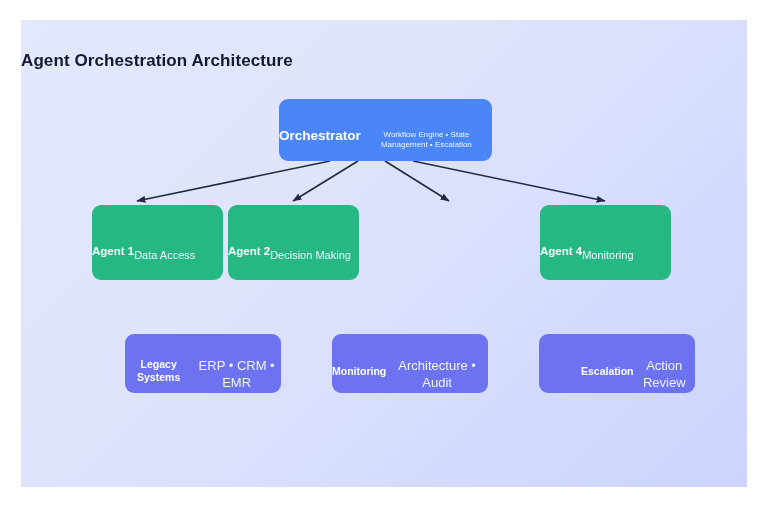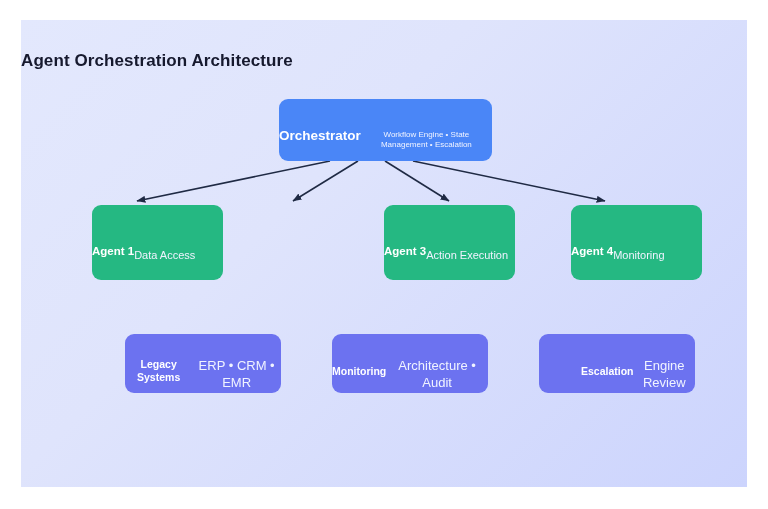--- a/index.html
+++ b/index.html
@@ -81,21 +81,21 @@
     width: 131px;
     height: 75px;
     background: #25b882;
     padding-top: 19px;
   }
   .agent-node .node-title { font-size: 11.5px; }
   .agent-node .node-subtitle { font-size: 11px; margin-top: 7px; }
   #node-agent-1 { left: 51px; margin-left: 20px; }
   #node-agent-2 { left: 207px; }
   #node-agent-3 { left: 363px; }
-  #node-agent-4 { left: 550px; }
+  #node-agent-4 { left: 519px; }
 
   
   .support-node {
     top: 314px;
     width: 156px;
     height: 59px;
     background: #6c72f0;
     padding-top: 15px;
   }
   .support-node .node-title { font-size: 10.5px; }
@@ -139,40 +139,40 @@
     <div class="node" id="node-orchestrator">
       <div class="node-title">Orchestrator</div>
       <div class="node-subtitle">Workflow Engine • State Management • Escalation</div>
     </div>
 
     <div class="node agent-node" id="node-agent-1">
       <div class="node-title">Agent 1</div>
       <div class="node-subtitle">Data Access</div>
     </div>
 
+    <div class="node agent-node" id="node-agent-2">
+      <div class="node-title">Agent 2</div>
+      <div class="node-subtitle">Decision Making</div>
+    </div>
 
-    <div class="node agent-node" id="node-agent-3">
-      <div class="node-title">Agent 3</div>
-      <div class="node-subtitle">Action Execution</div>
-    </div>
 
     <div class="node agent-node" id="node-agent-4">
       <div class="node-title">Agent 4</div>
       <div class="node-subtitle">Monitoring</div>
     </div>
 
     <div class="node support-node" id="node-legacy-systems">
       <div class="node-title">Legacy Systems</div>
       <div class="node-subtitle">ERP • CRM • EMR</div>
     </div>
 
     <div class="node support-node" id="node-monitoring">
       <div class="node-title">Monitoring</div>
       <div class="node-subtitle">Architecture • Audit</div>
     </div>
 
     <div class="node support-node" id="node-escalation">
       <div class="node-title">Escalation</div>
-      <div class="node-subtitle">Engine Review</div>
+      <div class="node-subtitle">Action Review</div>
     </div>
 
   </div>
 </div>
 
 </body></html>

